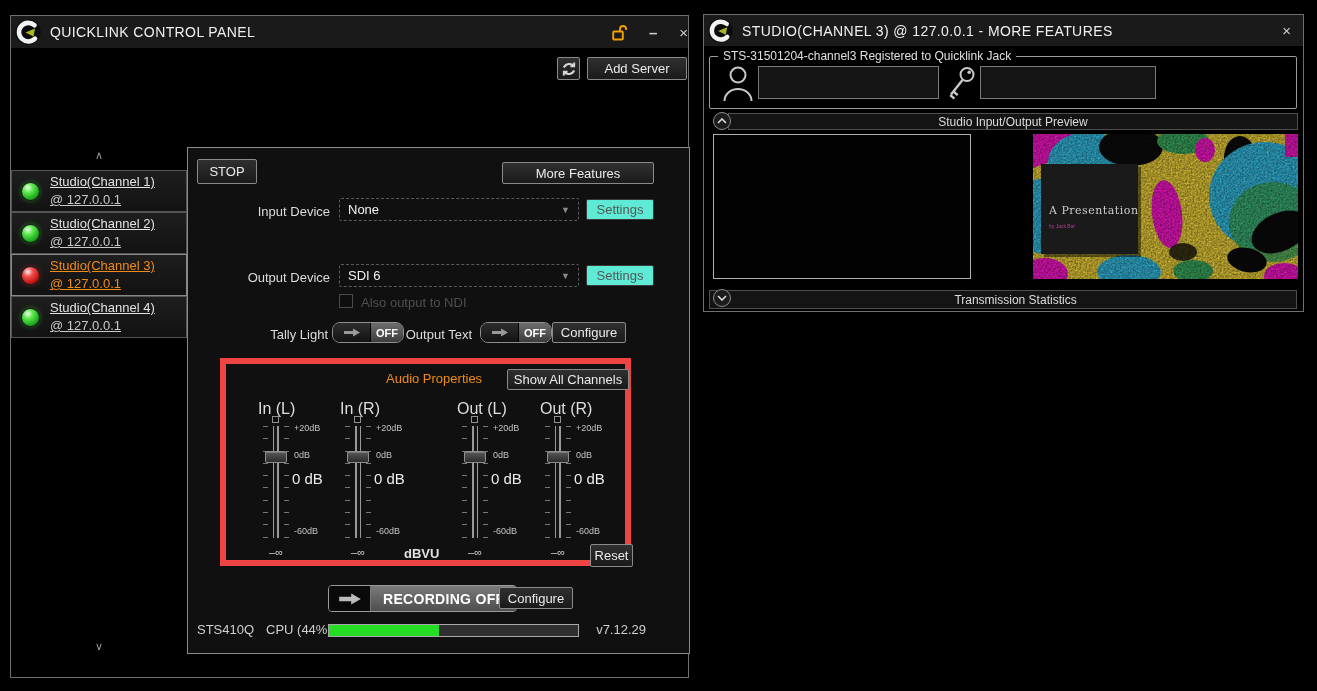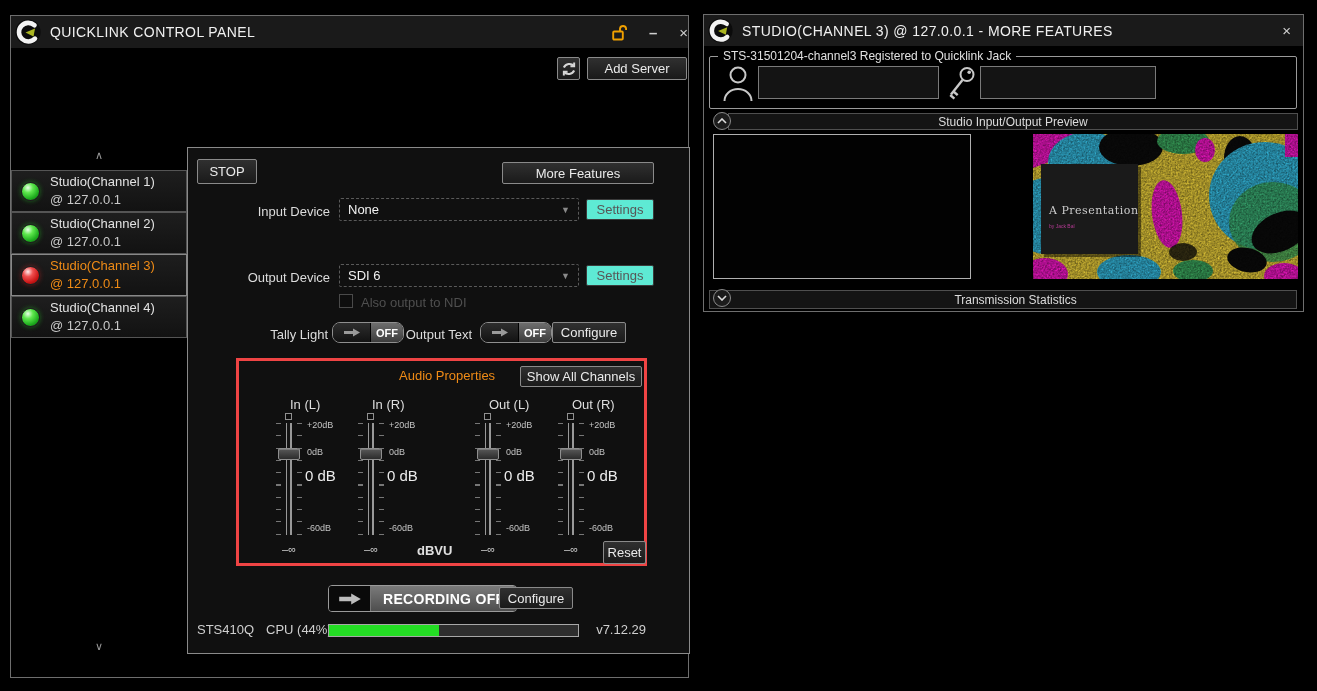--- a/index.html
+++ b/index.html
@@ -14,30 +14,30 @@
   .btn.dim { color:#575757; border-color:#3a3a3a; background:#5eead4; }
   .dd { display:flex; align-items:center; justify-content:space-between; background:#101010; border:1px dashed #5a5a5a; border-radius:2px; color:#f2f2f2; font-size:13px; padding:0 8px; }
   .dd .caret { color:#8a8a8a; font-size:9px; }
   .label { color:#dcdcdc; font-size:13px; white-space:nowrap; }
   .label.dim { color:#4f4f4f; }
   .scroll-arrow { left:0; width:176px; text-align:center; color:#9a9a9a; font-size:11px; }
   .chan { left:0; width:176px; height:42px; background:linear-gradient(#1e1e1e,#121212); border:1px solid #555; display:flex; align-items:center; }
   .led { width:19px; height:19px; border-radius:50%; margin:0 10px 0 9px; border:1px solid #222; flex:none; }
   .led.green { background:radial-gradient(circle at 35% 28%, #eaffea 0%, #5fe84e 30%, #1fae1f 66%, #0a5d0a 100%); box-shadow:0 0 5px rgba(40,220,40,.45); }
   .led.red { background:radial-gradient(circle at 35% 28%, #ffecec 0%, #f05050 30%, #cc1616 66%, #6d0808 100%); box-shadow:0 0 5px rgba(220,40,40,.45); }
-  .chan-name, .chan-addr { color:#e2e2e2; font-size:13px; line-height:18px; }
+  .chan-name, .chan-addr { color:#e2e2e2; font-size:13px; line-height:18px;text-decoration:underline; }
   .chan-addr { color:#c9c9c9; }
   .chan.sel .chan-name, .chan.sel .chan-addr { color:#ef8b16; }
   .main-panel { position:absolute; left:176px; top:131px; width:503px; height:507px; background:#101010; border:1px solid #8a8a8a; }
   .toggle { display:flex; align-items:stretch; border:1px solid #8f8f8f; border-radius:8px; overflow:hidden; height:21px; }
   .toggle .arrowpart { width:38px; background:linear-gradient(#2e2e2e,#121212); display:flex; align-items:center; justify-content:center; border-right:1px solid #000; }
   .toggle .statepart { background:linear-gradient(#6e6e6e,#3c3c3c); color:#fff; font-size:11px; font-weight:bold; display:flex; align-items:center; padding:0 5px; }
-  .audio-box { position:absolute; left:48px; top:210px; width:411px; height:208px; border:3px solid #ef4444; background:#101010; }
+  .audio-box { position:absolute; left:32px; top:210px; width:411px; height:208px; border:6px solid #ef4444; background:#101010; }
   .strip { position:absolute; top:36px; width:84px; height:164px; }
-  .strip-name { color:#dedede; font-size:13px; margin-left:19px; }
+  .strip-name { color:#dedede; font-size:16px; margin-left:0; }
   .strip-check { position:absolute; left:14px; top:16px; width:7px; height:7px; border:1px solid #909090; background:#0d0d0d; }
   .zone { position:absolute; left:0; top:26px; width:84px; height:112px; }
   .ticks { top:0; width:5px; height:112px; background:repeating-linear-gradient(to bottom, #777 0 1px, transparent 1px 12.3px); }
   .track { left:15px; top:0; width:6px; height:112px; background:linear-gradient(to right,#999 0 1.5px,#141414 1.5px 4.5px,#999 4.5px 6px); }
   .handle { position:absolute; left:-8px; top:25px; width:22px; height:12px; background:linear-gradient(#585858,#2c2c2c); border:1px solid #8f8f8f; border-radius:2px; box-shadow:inset 0 1px 0 #7a7a7a; }
   .s-top,.s-mid,.s-bot { position:absolute; left:36px; color:#c4c4c4; font-size:9px; white-space:nowrap; }
   .s-val { position:absolute; left:34px; top:44px; color:#ececec; font-size:15px; white-space:nowrap; }
   .s-inf { position:absolute; left:4px; top:146px; width:28px; text-align:center; color:#d0d0d0; font-size:11px; }
   .circbtn { position:absolute; width:18px; height:18px; border-radius:50%; background:#1c1c1c; border:1px solid #8a8a8a; display:flex; align-items:center; justify-content:center; z-index:2; }
   .secbar { position:absolute; background:#141414; border:1px solid #4f4f4f; color:#dcdcdc; font-size:12px; display:flex; align-items:center; justify-content:center; }

